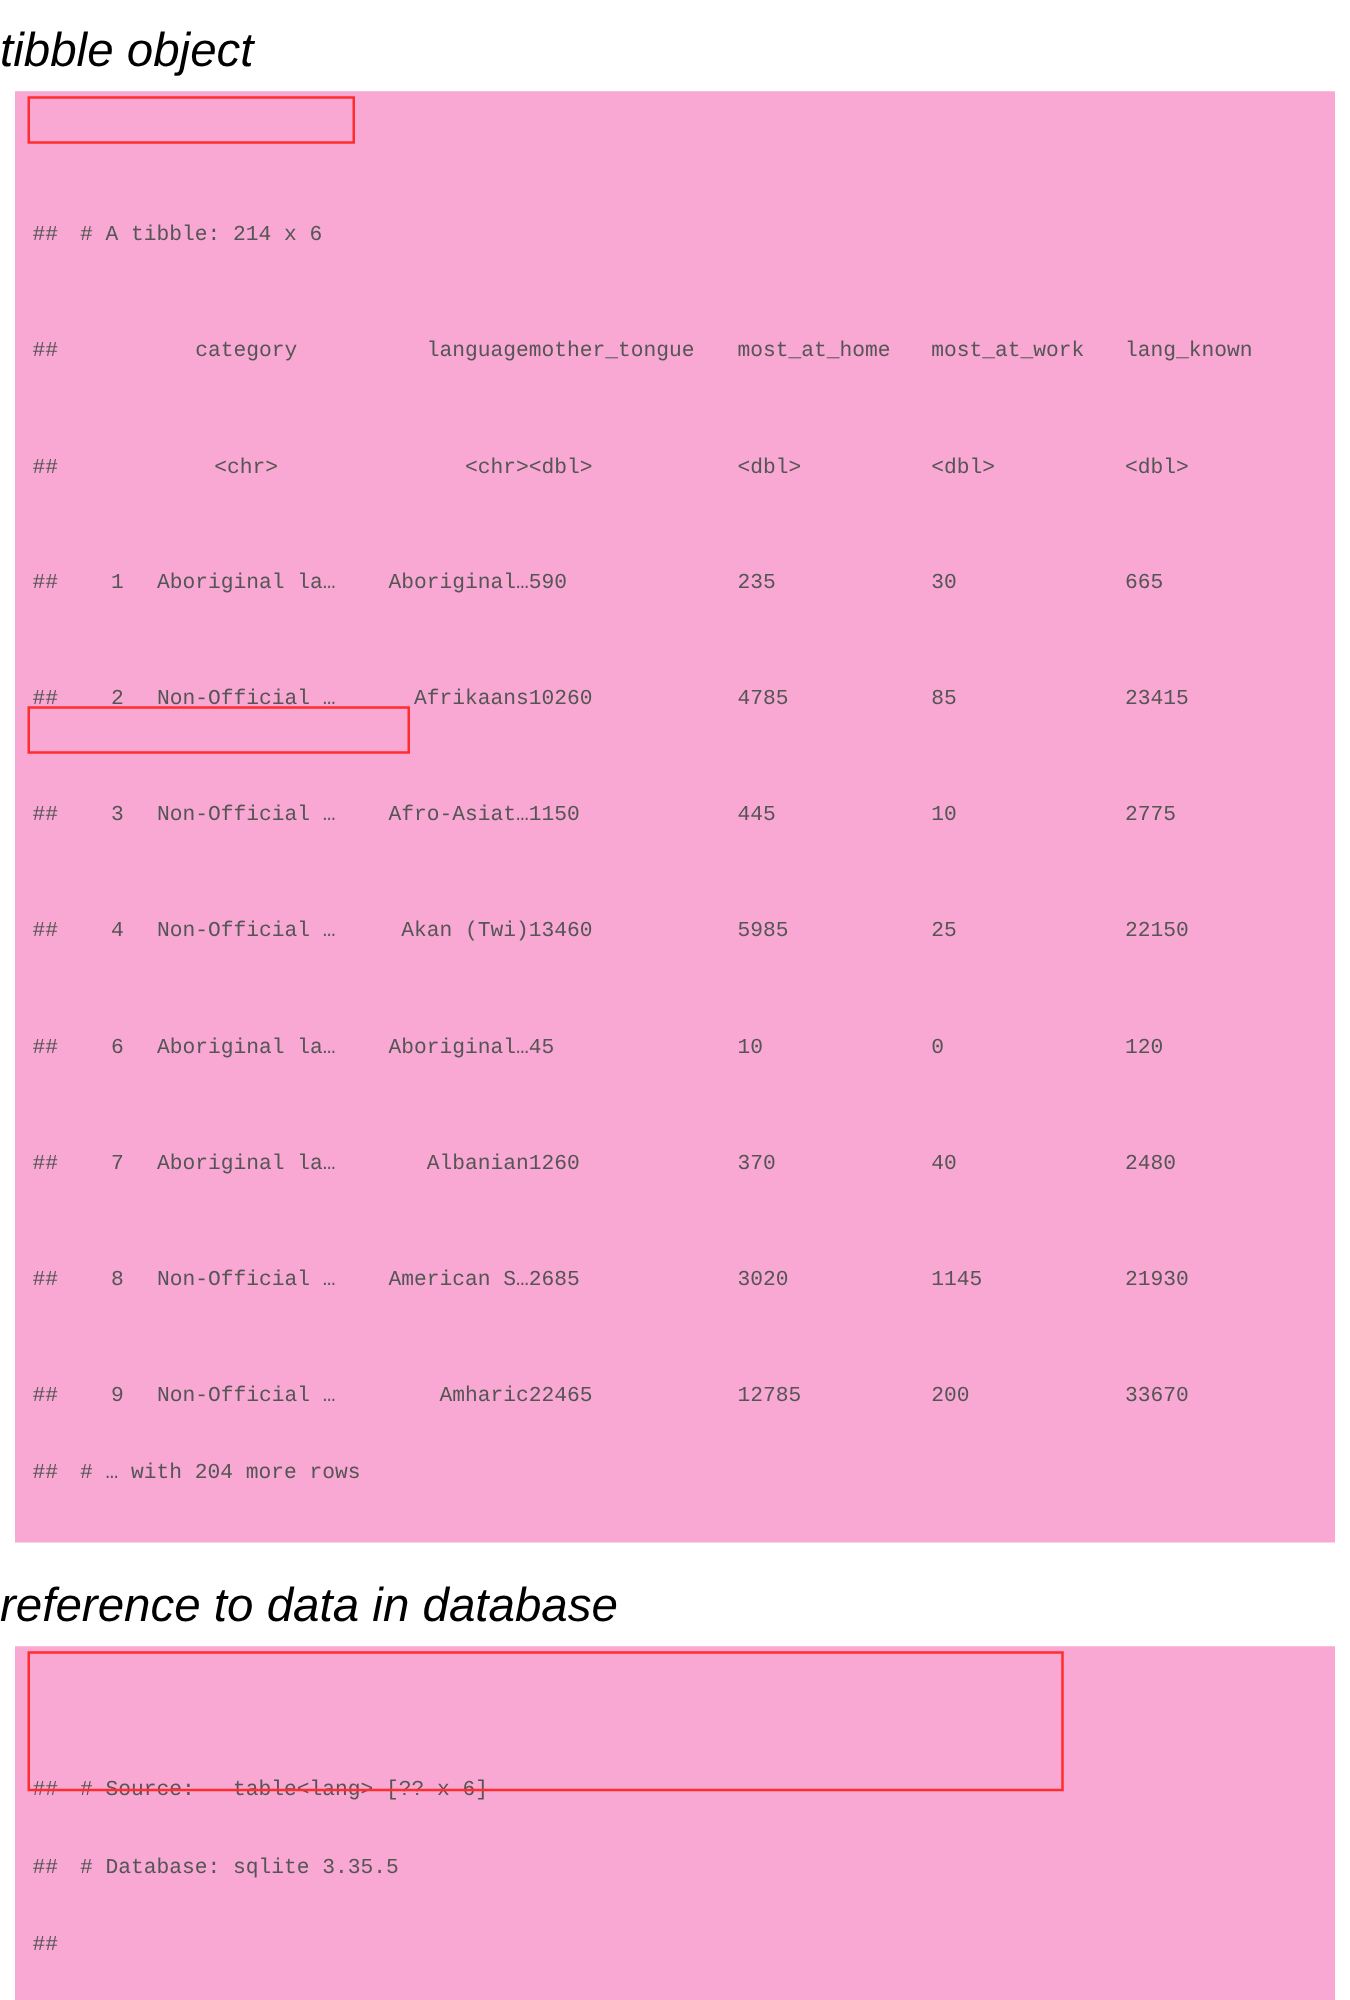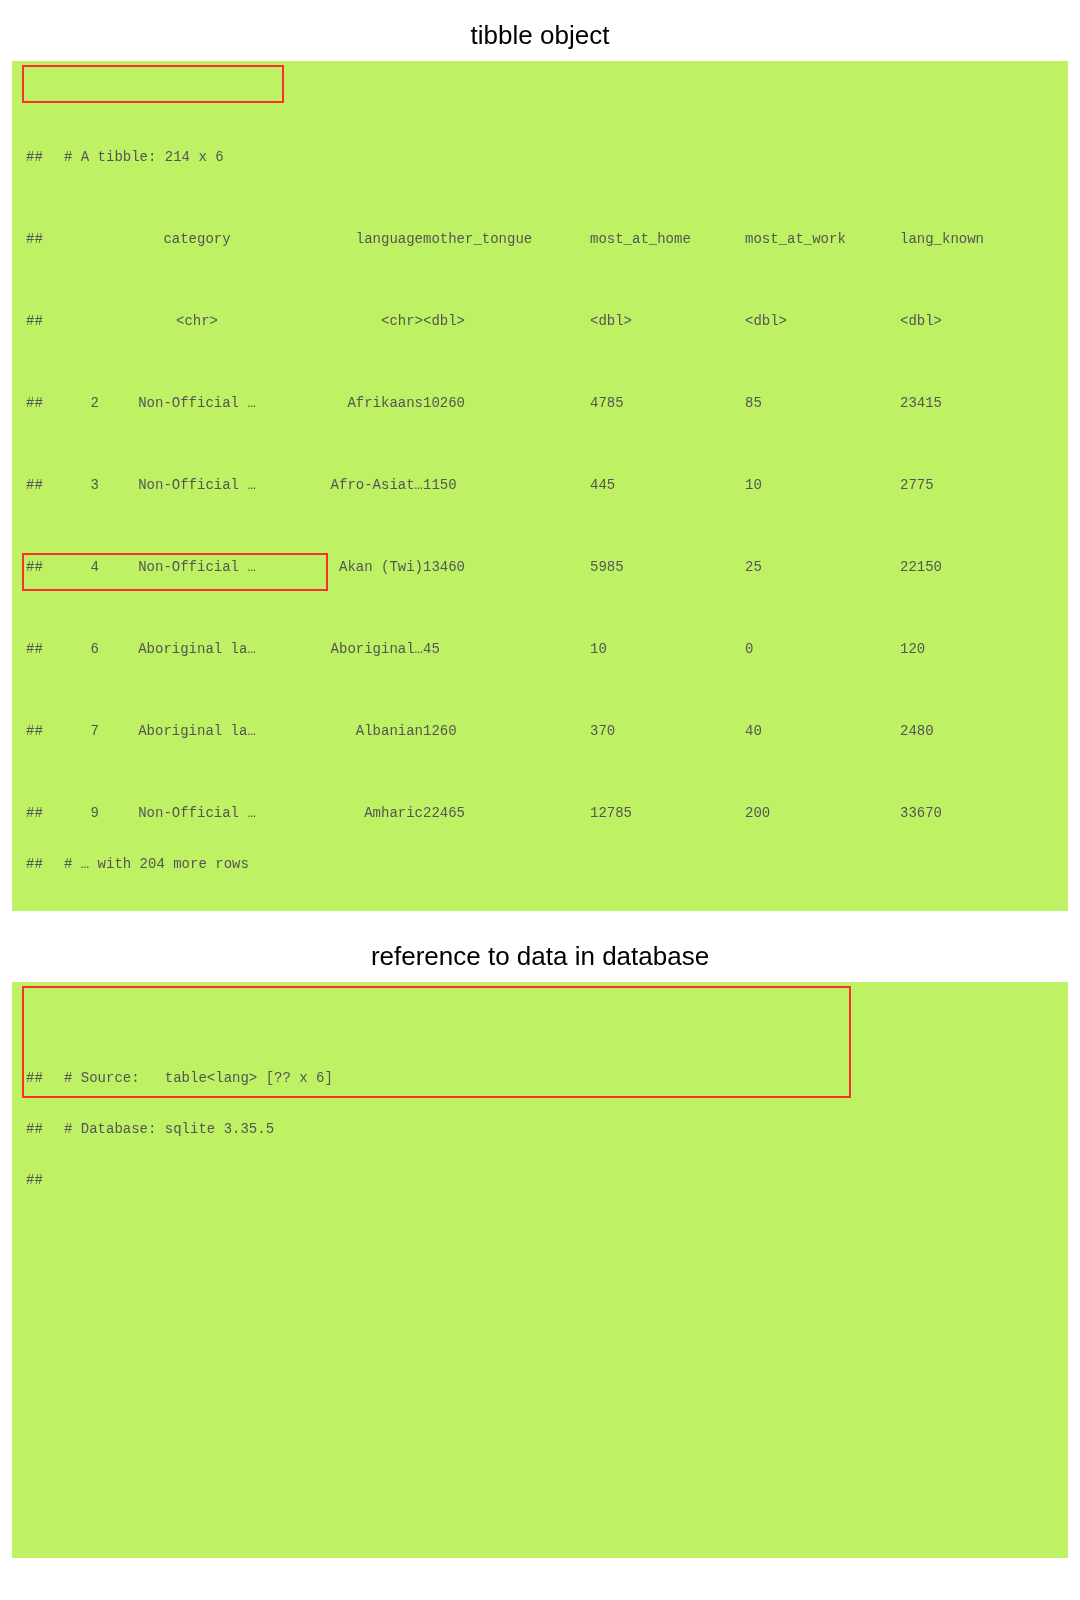--- a/index.html
+++ b/index.html
@@ -3,32 +3,33 @@
 <meta charset="utf-8">
 <style>
   body {
     margin: 0;
     padding: 0;
     background: #ffffff;
     font-family: "Helvetica Neue", Helvetica, Arial, sans-serif;
     width: 1080px;
   }
   .page-title {
-    text-align: center;
-    font-size: 26px;
+    text-align: left;
+    font-size: 38px;
     font-weight: 400;
     color: #000;
     margin: 20px 0 10px 0;
+    font-style: italic;
   }
   .code-block {
-    background: #bef264;
+    background: #f9a8d4;
     margin: 0 12px 30px 12px;
     padding: 8px 14px 8px 14px;
     font-family: "Menlo", "Consolas", "Courier New", monospace;
-    font-size: 14px;
+    font-size: 17px;
     line-height: 1.82;
     color: #555555;
     position: relative;
     white-space: pre;
   }
   .row {
     display: block;
     white-space: pre;
   }
   .cell {
@@ -59,25 +60,27 @@
 <body>
 
 <div class="page-title">tibble object</div>
 
 <div class="code-block">
 <div class="redbox" style="left:10px; top:4px; width:258px; height:34px;"></div>
 <div class="redbox" style="left:10px; top:492px; width:302px; height:34px;"></div>
 <span class="row"><span class="cell w-hash">##</span><span># A tibble: 214 x 6</span></span>
 <span class="row"><span class="cell w-hash">##</span><span class="cell w-idx"></span><span class="cell w-sp"> </span><span class="cell w-cat">category</span><span class="cell w-lang">language</span><span class="cell w-mt num">mother_tongue</span><span class="cell w-mh num">most_at_home</span><span class="cell w-mw num">most_at_work</span><span class="cell w-lk num">lang_known</span></span>
 <span class="row"><span class="cell w-hash">##</span><span class="cell w-idx"></span><span class="cell w-sp"> </span><span class="cell w-cat">&lt;chr&gt;</span><span class="cell w-lang">&lt;chr&gt;</span><span class="cell w-mt num">&lt;dbl&gt;</span><span class="cell w-mh num">&lt;dbl&gt;</span><span class="cell w-mw num">&lt;dbl&gt;</span><span class="cell w-lk num">&lt;dbl&gt;</span></span>
+<span class="row"><span class="cell w-hash">##</span><span class="cell w-idx">1</span><span class="cell w-sp"> </span><span class="cell w-cat">Aboriginal la…</span><span class="cell w-lang">Aboriginal…</span><span class="cell w-mt num">590</span><span class="cell w-mh num">235</span><span class="cell w-mw num">30</span><span class="cell w-lk num">665</span></span>
 <span class="row"><span class="cell w-hash">##</span><span class="cell w-idx">2</span><span class="cell w-sp"> </span><span class="cell w-cat">Non-Official …</span><span class="cell w-lang">Afrikaans</span><span class="cell w-mt num">10260</span><span class="cell w-mh num">4785</span><span class="cell w-mw num">85</span><span class="cell w-lk num">23415</span></span>
 <span class="row"><span class="cell w-hash">##</span><span class="cell w-idx">3</span><span class="cell w-sp"> </span><span class="cell w-cat">Non-Official …</span><span class="cell w-lang">Afro-Asiat…</span><span class="cell w-mt num">1150</span><span class="cell w-mh num">445</span><span class="cell w-mw num">10</span><span class="cell w-lk num">2775</span></span>
 <span class="row"><span class="cell w-hash">##</span><span class="cell w-idx">4</span><span class="cell w-sp"> </span><span class="cell w-cat">Non-Official …</span><span class="cell w-lang">Akan (Twi)</span><span class="cell w-mt num">13460</span><span class="cell w-mh num">5985</span><span class="cell w-mw num">25</span><span class="cell w-lk num">22150</span></span>
 <span class="row"><span class="cell w-hash">##</span><span class="cell w-idx">6</span><span class="cell w-sp"> </span><span class="cell w-cat">Aboriginal la…</span><span class="cell w-lang">Aboriginal…</span><span class="cell w-mt num">45</span><span class="cell w-mh num">10</span><span class="cell w-mw num">0</span><span class="cell w-lk num">120</span></span>
 <span class="row"><span class="cell w-hash">##</span><span class="cell w-idx">7</span><span class="cell w-sp"> </span><span class="cell w-cat">Aboriginal la…</span><span class="cell w-lang">Albanian</span><span class="cell w-mt num">1260</span><span class="cell w-mh num">370</span><span class="cell w-mw num">40</span><span class="cell w-lk num">2480</span></span>
+<span class="row"><span class="cell w-hash">##</span><span class="cell w-idx">8</span><span class="cell w-sp"> </span><span class="cell w-cat">Non-Official …</span><span class="cell w-lang">American S…</span><span class="cell w-mt num">2685</span><span class="cell w-mh num">3020</span><span class="cell w-mw num">1145</span><span class="cell w-lk num">21930</span></span>
 <span class="row"><span class="cell w-hash">##</span><span class="cell w-idx">9</span><span class="cell w-sp"> </span><span class="cell w-cat">Non-Official …</span><span class="cell w-lang">Amharic</span><span class="cell w-mt num">22465</span><span class="cell w-mh num">12785</span><span class="cell w-mw num">200</span><span class="cell w-lk num">33670</span></span>
 <span class="row"><span class="cell w-hash">##</span><span># … with 204 more rows</span></span>
 </div>
 
 <div class="page-title">reference to data in database</div>
 
 <div class="code-block">
 <div class="redbox" style="left:10px; top:4px; width:825px; height:108px;"></div>
 
 <span class="row"><span class="cell w-hash">##</span><span># Source:   table&lt;lang&gt; [?? x 6]</span></span>

